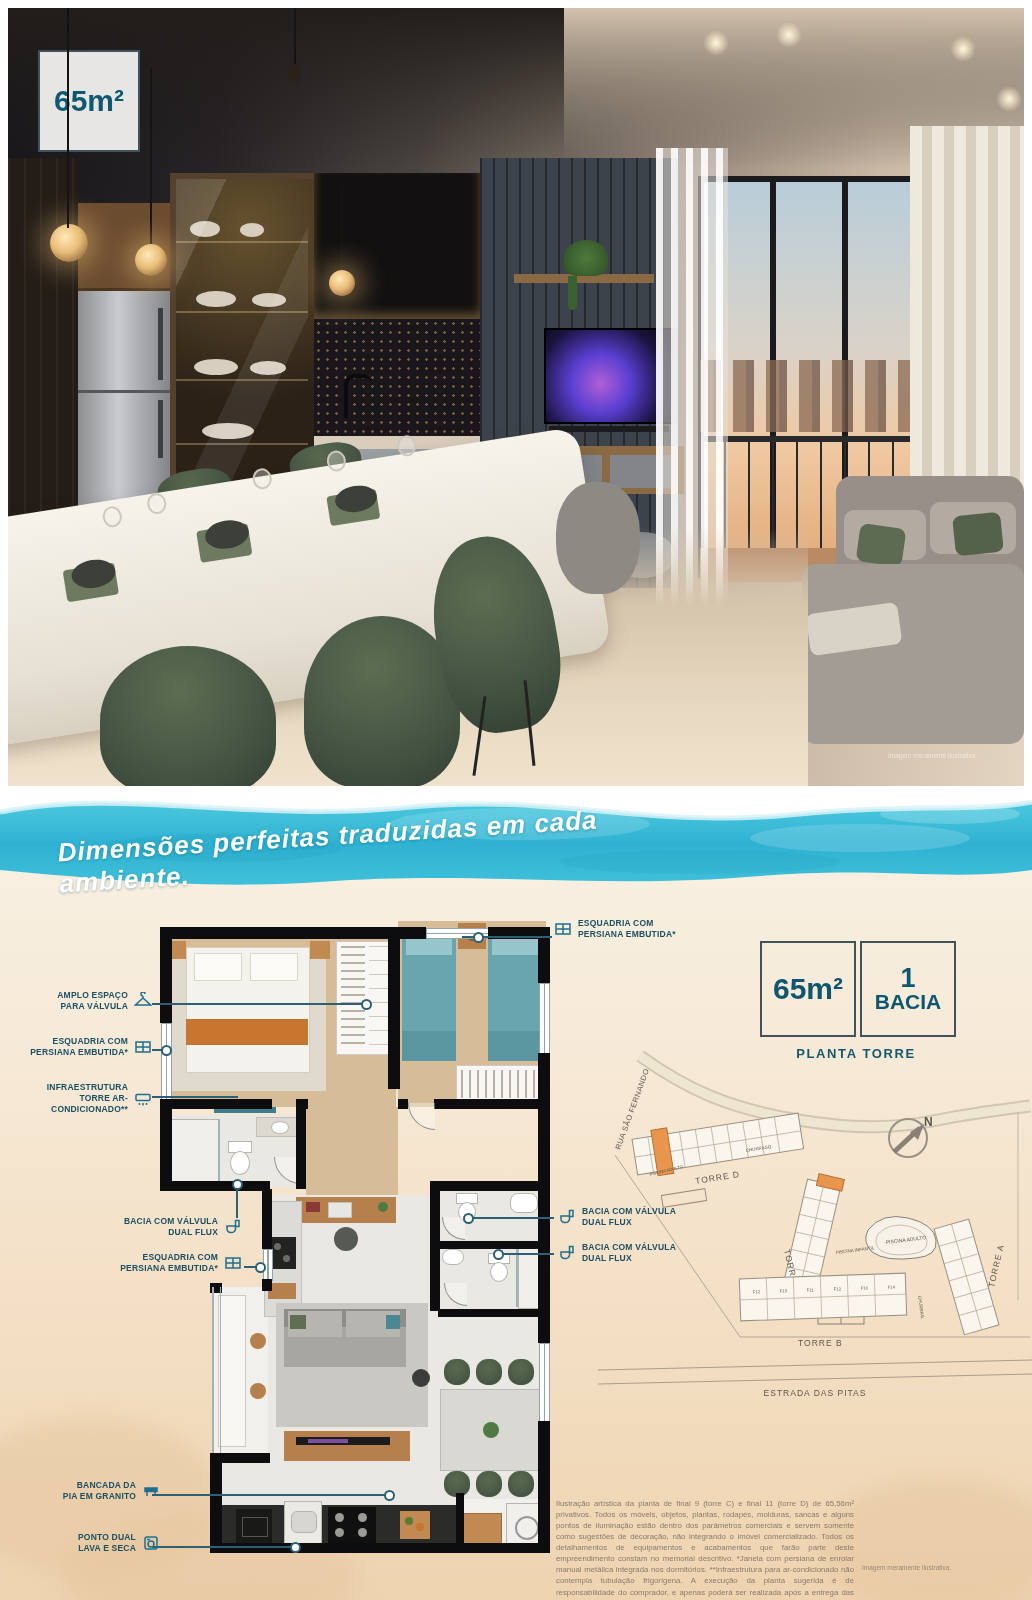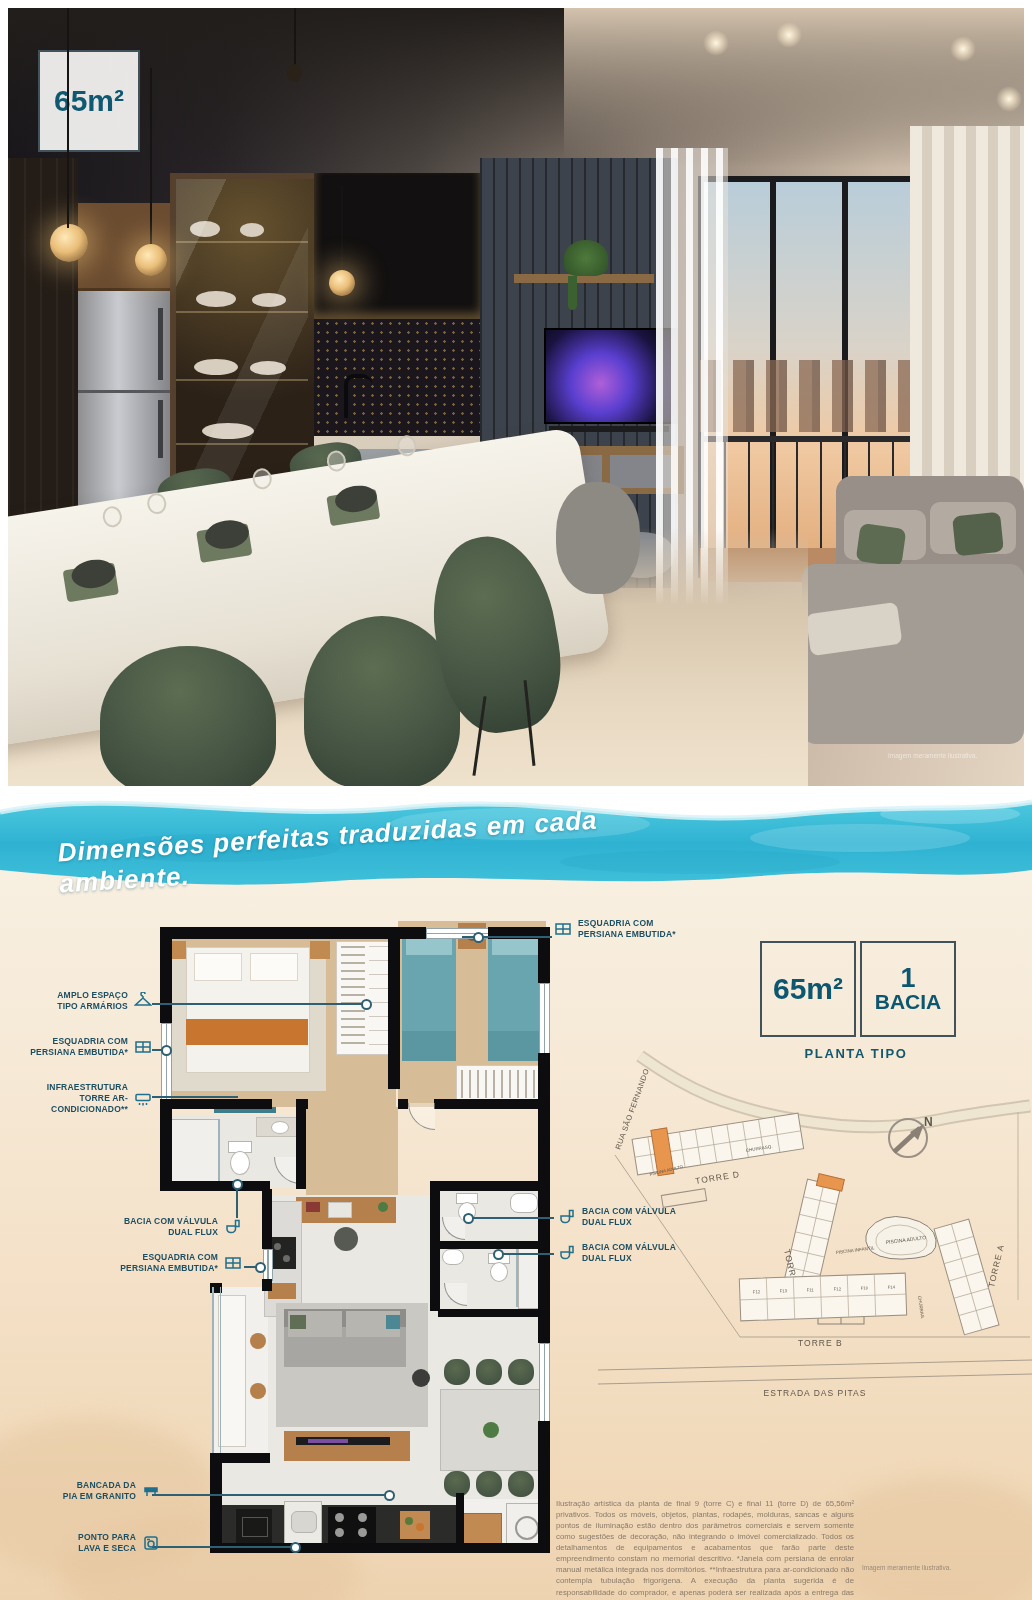--- a/index.html
+++ b/index.html
@@ -362,21 +362,21 @@
   <div class="a wall" style="left:272px;top:278px;width:118px;height:10px;"></div>
   <div class="a wall" style="left:280px;top:338px;width:110px;height:8px;"></div>
   <div class="a wall" style="left:280px;top:406px;width:110px;height:8px;"></div>
   <div class="a wall" style="left:52px;top:550px;width:60px;height:10px;"></div>
   <div class="a wall" style="left:298px;top:590px;width:8px;height:58px;"></div>
   <div class="a arc" style="left:250px;top:200px;width:26px;height:26px;"></div>
 </div>
 
 <div class="a ann ann-left" style="left:10px;top:990px;">
   <span class="lbl">AMPLO ESPAÇO
-TIPO ARMÁRIOS</span>
+PARA VÁLVULA</span>
   <svg class="icon" viewBox="0 0 18 18" fill="none" stroke="#1f6f8d" stroke-width="1.5">
       <path d="M9 2a2 2 0 1 1 2-2" transform="translate(0,2)"></path>
       <path d="M9 4v2L1.5 13h15L9 6"></path>
     </svg>
 </div>
 <div class="a lead" style="left:152px;top:1003px;width:214px;height:2px;"></div>
 <div class="a pt" style="left:361px;top:999px;"></div>
 
 <div class="a ann ann-left" style="left:10px;top:1036px;">
   <span class="lbl">ESQUADRIA COM
@@ -431,21 +431,21 @@
   <svg class="icon" viewBox="0 0 18 18" fill="none" stroke="#1f6f8d" stroke-width="1.5">
       <rect x="3" y="6" width="12" height="3.5" fill="#1f6f8d"></rect>
       <line x1="5" y1="9.5" x2="5" y2="14"></line>
       <line x1="13" y1="9.5" x2="13" y2="14"></line>
     </svg>
 </div>
 <div class="a lead" style="left:152px;top:1494px;width:236px;height:2px;"></div>
 <div class="a pt" style="left:384px;top:1490px;"></div>
 
 <div class="a ann ann-left" style="left:18px;top:1532px;">
-  <span class="lbl" actable="false">PONTO PARA
+  <span class="lbl" actable="false">PONTO DUAL
 LAVA E SECA</span>
   <svg class="icon" viewBox="0 0 18 18" fill="none" stroke="#1f6f8d" stroke-width="1.5">
       <rect x="3" y="3" width="12" height="12" rx="2"></rect>
       <circle cx="9" cy="10" r="3"></circle>
       <line x1="5" y1="5.5" x2="8" y2="5.5"></line>
     </svg>
 </div>
 <div class="a lead" style="left:152px;top:1546px;width:142px;height:2px;"></div>
 <div class="a pt" style="left:290px;top:1542px;"></div>
 
@@ -483,21 +483,21 @@
 <div class="a lead" style="left:500px;top:1253px;width:54px;height:2px;"></div>
 <div class="a pt" style="left:493px;top:1249px;"></div>
 
 <div class="a spec-box" style="left:760px;top:941px;">
   <span style="font-size:30px;">65m²</span>
 </div>
 <div class="a spec-box" style="left:860px;top:941px;line-height:.95;">
   <span style="font-size:27px;">1</span>
   <span style="font-size:21px;">BACIA</span>
 </div>
-<div class="a" id="planta-tipo">PLANTA TIPO</div>
+<div class="a" id="planta-tipo">PLANTA TORRE</div>
 
 <svg id="siteplan" class="a" width="434" height="352" viewBox="0 0 434 352">
 
   <path d="M42,6 C90,40 130,58 200,70 C260,80 300,78 340,70 C370,64 400,60 432,56" fill="none" stroke="#b5a996" stroke-width="13" opacity="0.55"></path>
   <path d="M42,6 C90,40 130,58 200,70 C260,80 300,78 340,70 C370,64 400,60 432,56" fill="none" stroke="#efe6d2" stroke-width="9"></path>
 
   <path d="M17,105 L142,287 L432,287" fill="none" stroke="#b3a794" stroke-width="1"></path>
   <path d="M420,62 L420,250" fill="none" stroke="#c2b5a2" stroke-width="1"></path>
 
   <g transform="rotate(-9 120 95)">

